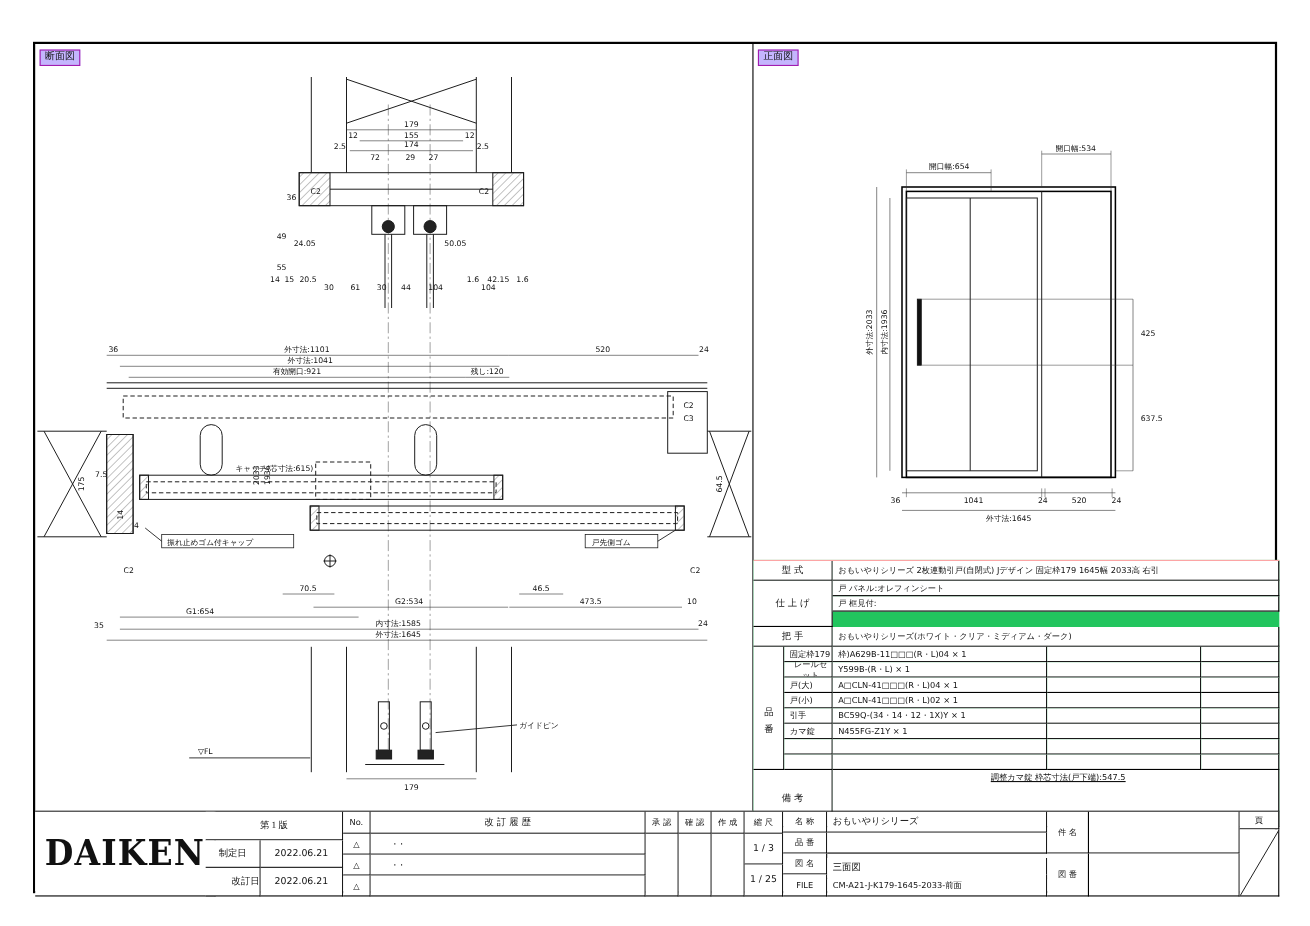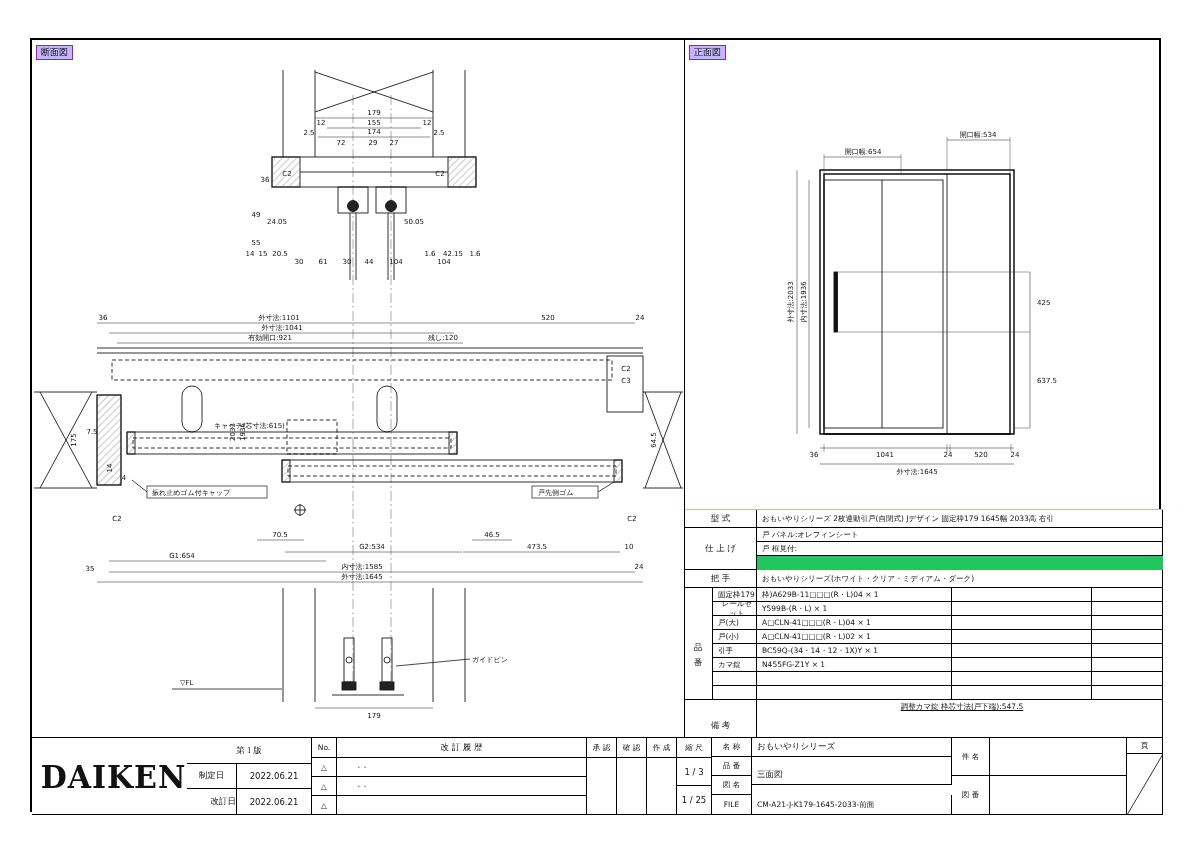--- a/index.html
+++ b/index.html
@@ -466,21 +466,21 @@
         </div>
       <div class="cell ctr small" style="left:680px;top:19px;width:40px;height:19px;">
           <span>品 番</span>
         </div>
       <div class="cell lft" style="left:720px;top:19px;width:200px;height:19px;">
           <span></span>
         </div>
       <div class="cell ctr small" style="left:680px;top:38px;width:40px;height:19px;">
           <span>図 名</span>
         </div>
-      <div class="cell lft" style="left:720px;top:28px;width:200px;height:19px;">
+      <div class="cell lft" style="left:720px;top:42px;width:200px;height:19px;">
           <span>三面図</span>
         </div>
       <div class="cell ctr small" style="left:680px;top:57px;width:40px;height:20px;">
           <span>FILE</span>
         </div>
       <div class="cell lft small" style="left:720px;top:57px;width:200px;height:20px;">
           <span>CM-A21-J-K179-1645-2033-前面</span>
         </div>
 
       <div class="cell ctr small" style="left:920px;top:0;width:38px;height:38px;">

